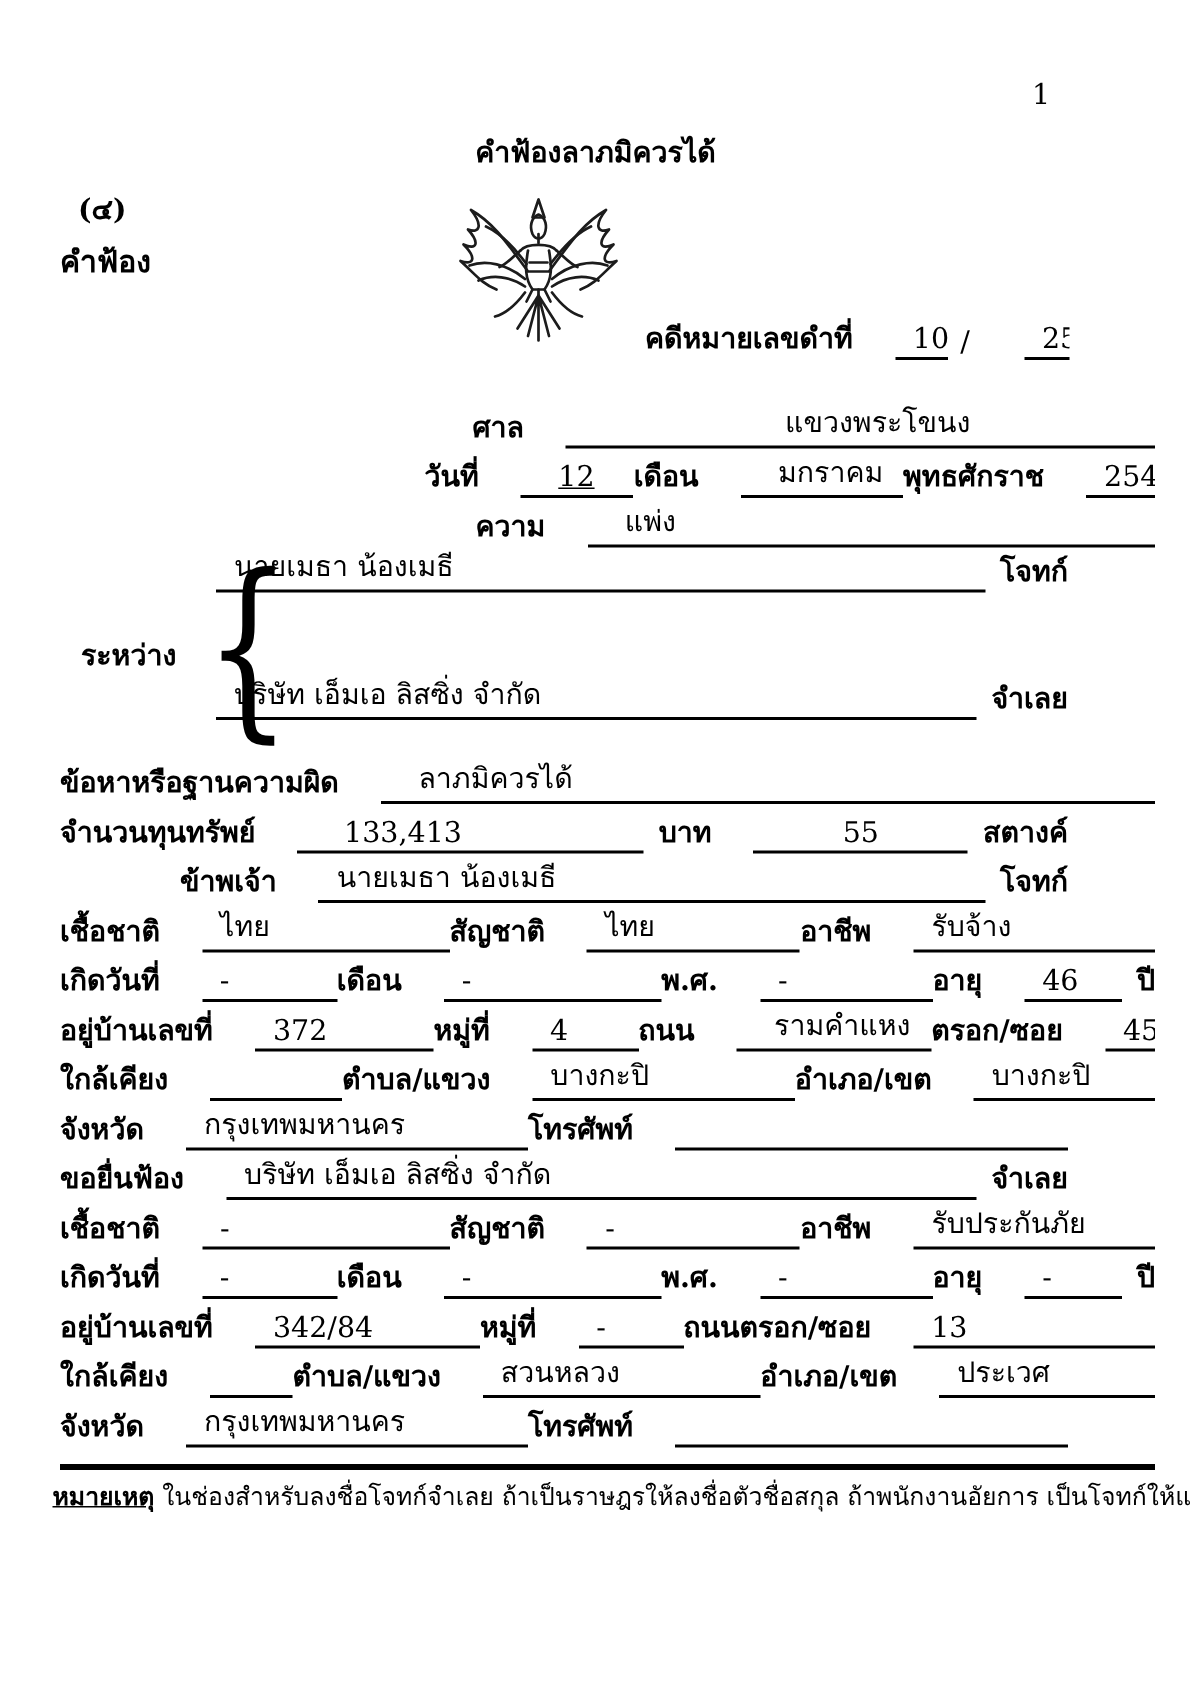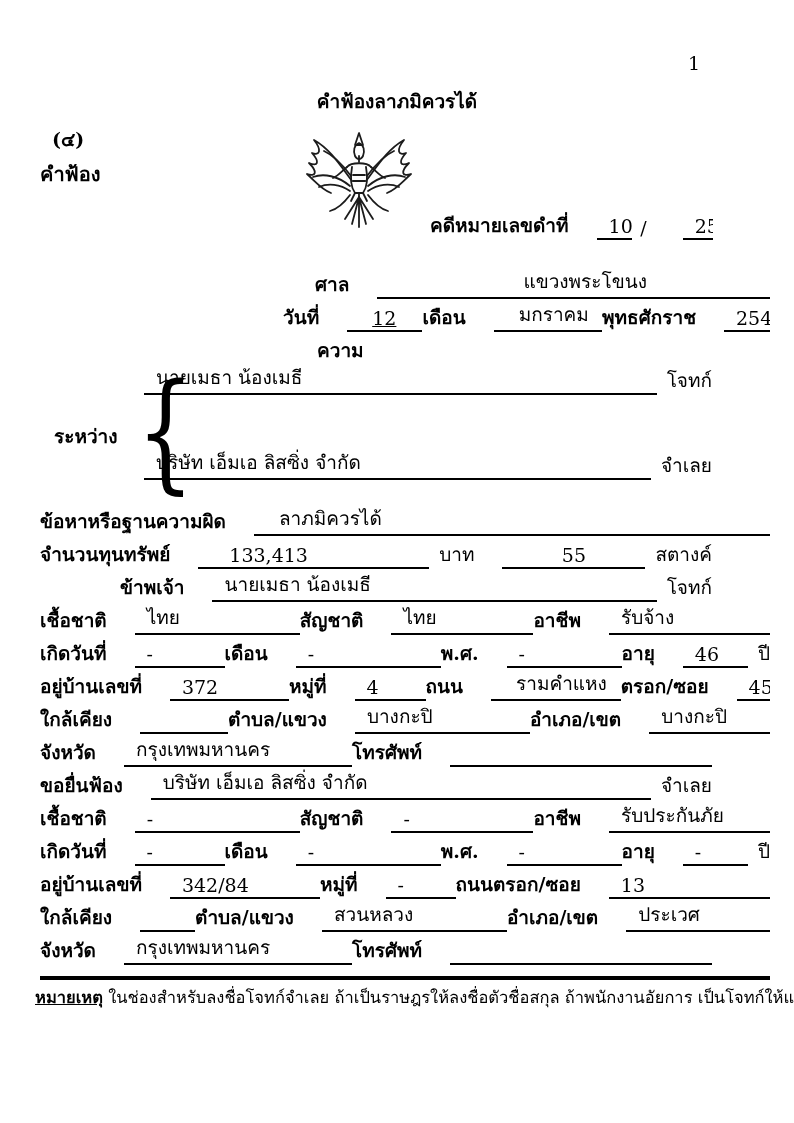--- a/index.html
+++ b/index.html
@@ -14,21 +14,21 @@
   .form-name { position:absolute; top:158px; left:40px; font-weight:700; font-size:20px; }
   .garuda { position:absolute; top:131px; left:300px; width:118px; height:102px; }
   .caseno { position:absolute; top:214px; left:430px; right:81px; display:flex; align-items:flex-end; height:26px; }
   .body { position:absolute; top:266px; left:40px; right:24px; }
   .row { display:flex; align-items:flex-end; height:33px; }
   .lbl { font-weight:700; white-space:nowrap; }
   .fill { border-bottom:2px solid #000; white-space:nowrap; padding:0 2px 1px 12px; overflow:hidden;margin-left:28px; }
   .fill.grow { flex:1 1 auto; }
   .fill.pl25 { padding-left:25px; }
   .fill.ctr { text-align:center; padding-left:2px; }
-  .tail { font-weight:400; white-space:nowrap; padding-left:10px;margin-top:32px; }
+  .tail { font-weight:700; white-space:nowrap; padding-left:10px;margin-top:32px; }
   .sep { padding:0 8px 1px 8px; }
   .mr58 { margin-right:58px; }
   .party { position:relative; height:138px; margin-right:58px; }
   .party .between { position:absolute; left:14px; top:56px; font-weight:700; }
   .party .brace { position:absolute; left:84px; top:6px; font-size:130px; line-height:120px; transform:scaleX(.7); }
   .party .prow { position:absolute; left:76px; right:0; display:flex; align-items:flex-end; height:30px; }
   .party .p1 { top:0; }
   .party .p2 { top:85px; }
   .footrule { height:4px; background:#000; margin-top:11px; }
   .footnote { margin-top:4px; margin-left:-5px; font-size:16.5px; white-space:nowrap; }
@@ -87,20 +87,21 @@
       <span class="lbl">วันที่</span>
       <span class="fill pl25" style="width:100px;text-decoration:underline;">12</span>
       <span class="lbl">เดือน</span>
       <span class="fill pl25" style="width:150px;">มกราคม</span>
       <span class="lbl">พุทธศักราช</span>
       <span class="fill grow">2541</span>
     </div>
 
     <div class="row" style="margin-left:277px;">
       <span class="lbl">ความ</span>
+      <span class="fill grow pl25">แพ่ง</span>
     </div>
 
     <div class="party">
       <span class="between">ระหว่าง</span>
       <span class="brace">{</span>
       <div class="prow p1">
         <span class="fill grow">นายเมธา น้องเมธี</span>
         <span class="tail">โจทก์</span>
       </div>
       <div class="prow p2">

